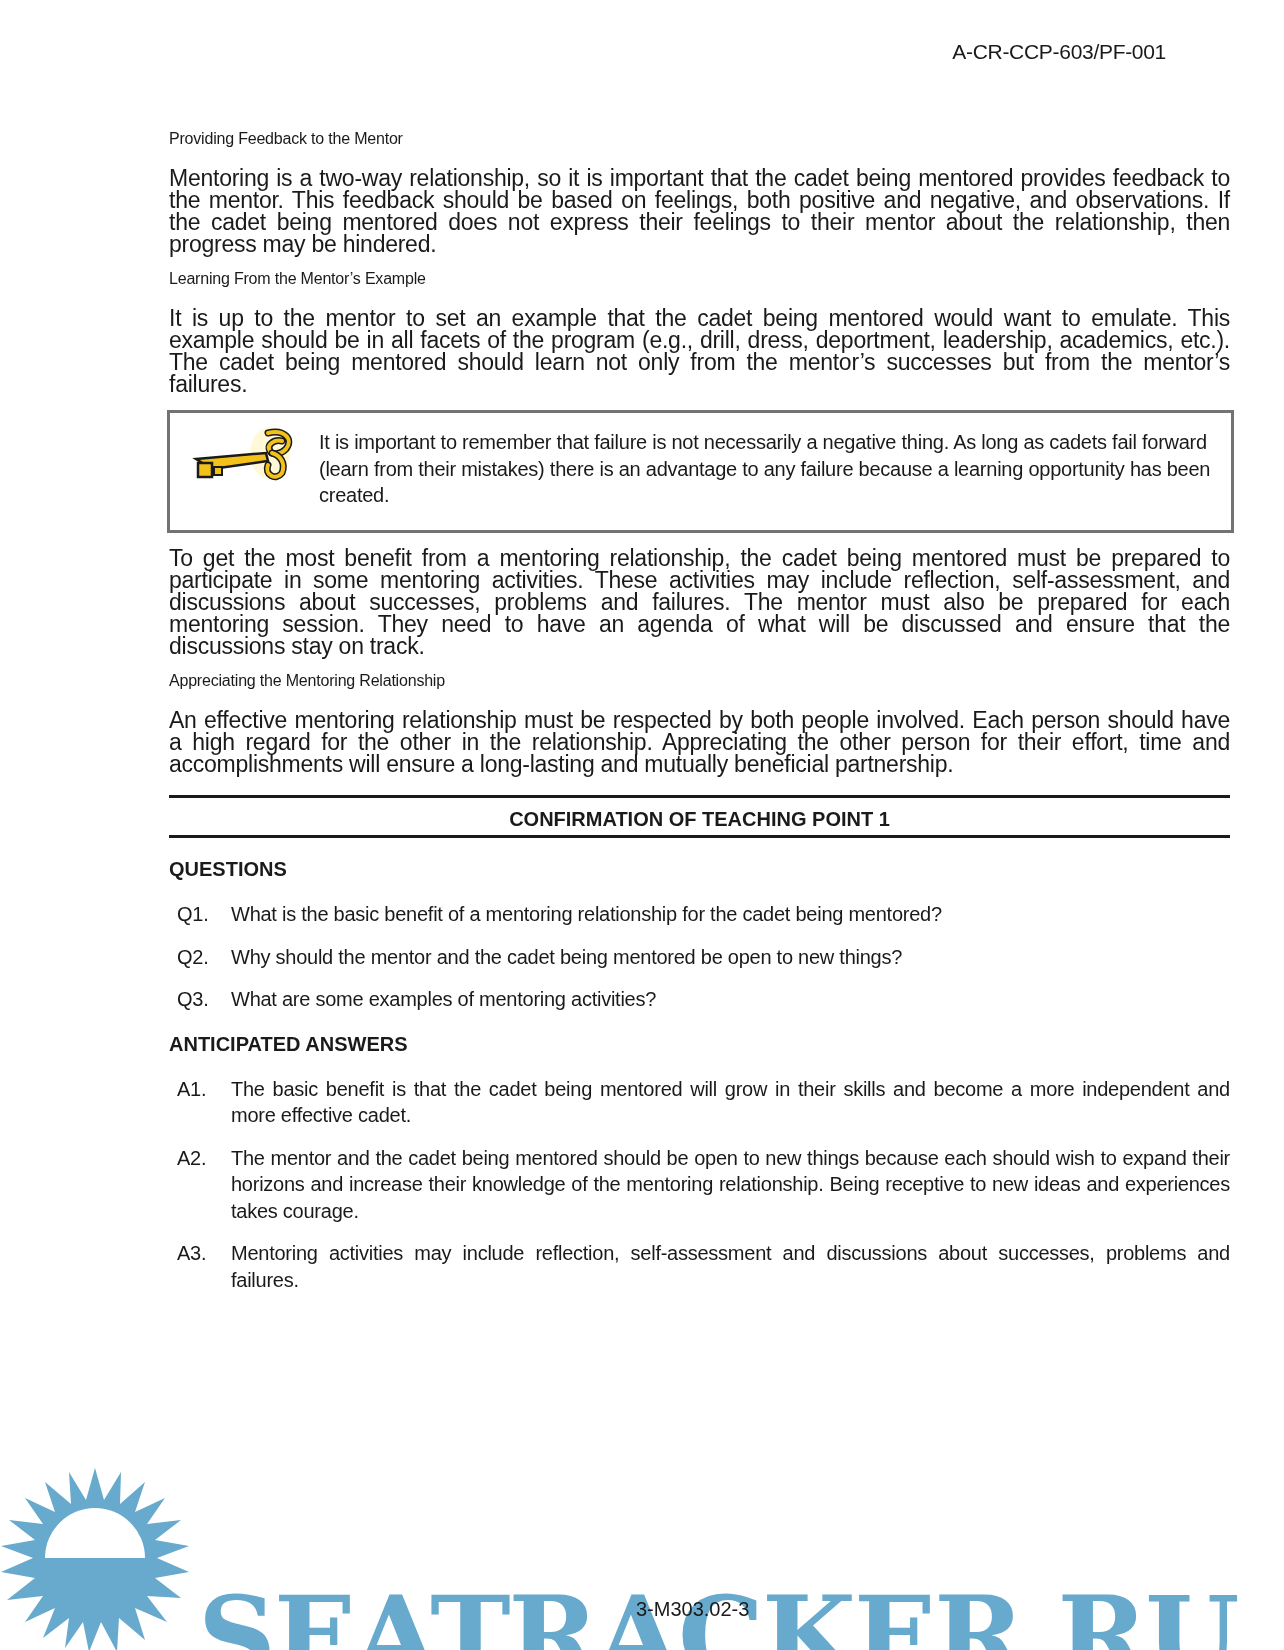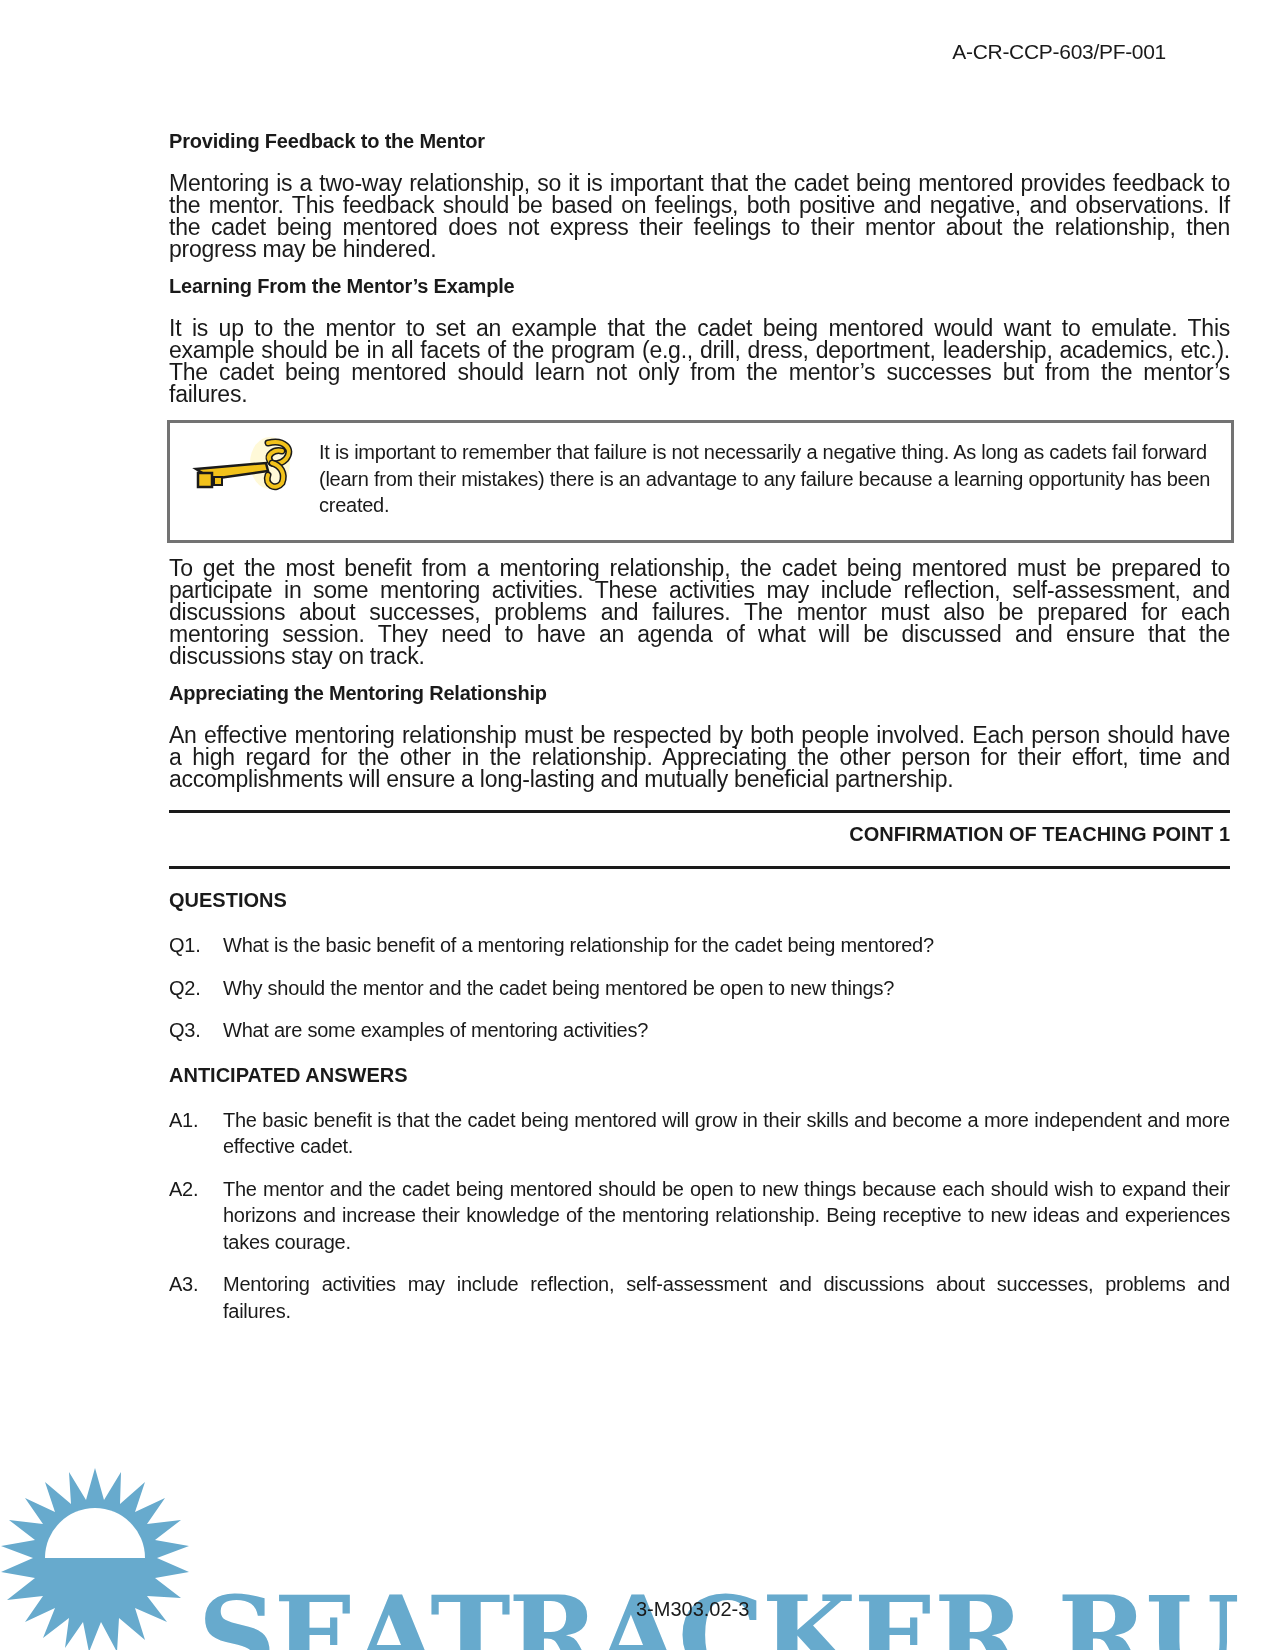--- a/index.html
+++ b/index.html
@@ -1,28 +1,28 @@
 <!DOCTYPE html>
 <html><head>
 <meta charset="utf-8">
 <style>
   html, body { margin:0; padding:0; background:#ffffff; }
   body { width:1284px; height:1650px; position:relative; overflow:hidden;
          font-family:"Liberation Sans", sans-serif; color:#1a1a1a; }
   .doc-id { position:absolute; top:40px; right:118px; font-size:21px; letter-spacing:-0.3px; }
   .content { position:absolute; left:169px; top:130px; width:1061px; }
-  .heading { font-weight:bold; font-size:20px; margin:0 0 19px 0; letter-spacing:-0.2px; }
+  .heading { font-weight:normal; font-size:16px; margin:0 0 19px 0; letter-spacing:-0.2px; }
   .para { font-size:23px; line-height:22px; margin:0 0 15px 0; text-align:justify; letter-spacing:-0.25px; }
   .note-box { border:3px solid #737373; height:117px; margin:8px -4px 14px -2px; position:relative; }
   .key { position:absolute; left:16px; top:12px; width:115px; height:72px; }
   .note-text { position:absolute; left:149px; top:16px; right:20px; font-size:20px; line-height:26.5px; letter-spacing:-0.25px; }
   .rule { border-top:3px solid #1a1a1a; }
-  .tp-title { text-align:right; font-weight:bold; font-size:20px; padding:10px 0 20px 0; }
+  .tp-title { text-align:center; font-weight:bold; font-size:20px; padding:10px 0 4px 0; }
   .section-label { font-weight:bold; font-size:20px; margin:20px 0 20px 0; }
-  .qa { display:flex; font-size:20px; line-height:26.5px; margin:0 0 16px 0; letter-spacing:-0.25px; }
+  .qa { display:flex; font-size:20px; line-height:26.5px; margin:0 0 16px 8px; letter-spacing:-0.25px; }
   .qa .num { width:54px; flex:none; }
   .qa .txt { flex:1; text-align:justify; }
   .footer { position:absolute; top:1598px; left:636px; font-size:20px; }
   .watermark { position:absolute; left:0; top:1460px; width:1284px; height:190px; pointer-events:none; }
   .wm-text { position:absolute; left:198px; top:1582px; font-family:"DejaVu Serif", serif; font-weight:bold;
              font-size:108px; letter-spacing:-2px; color:#67aacd; line-height:1; transform:scaleX(1.0); }
 </style>
 </head>
 <body>
 

